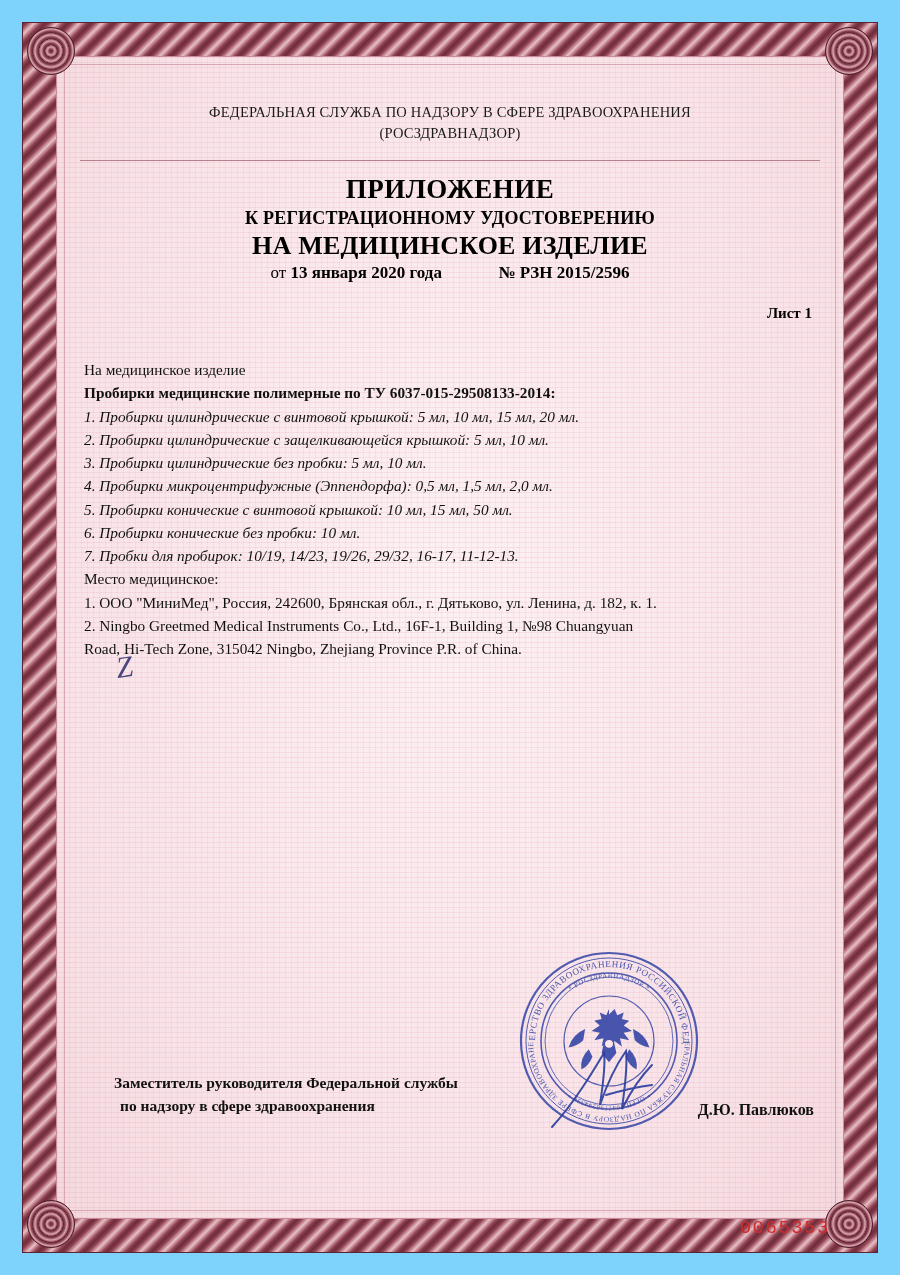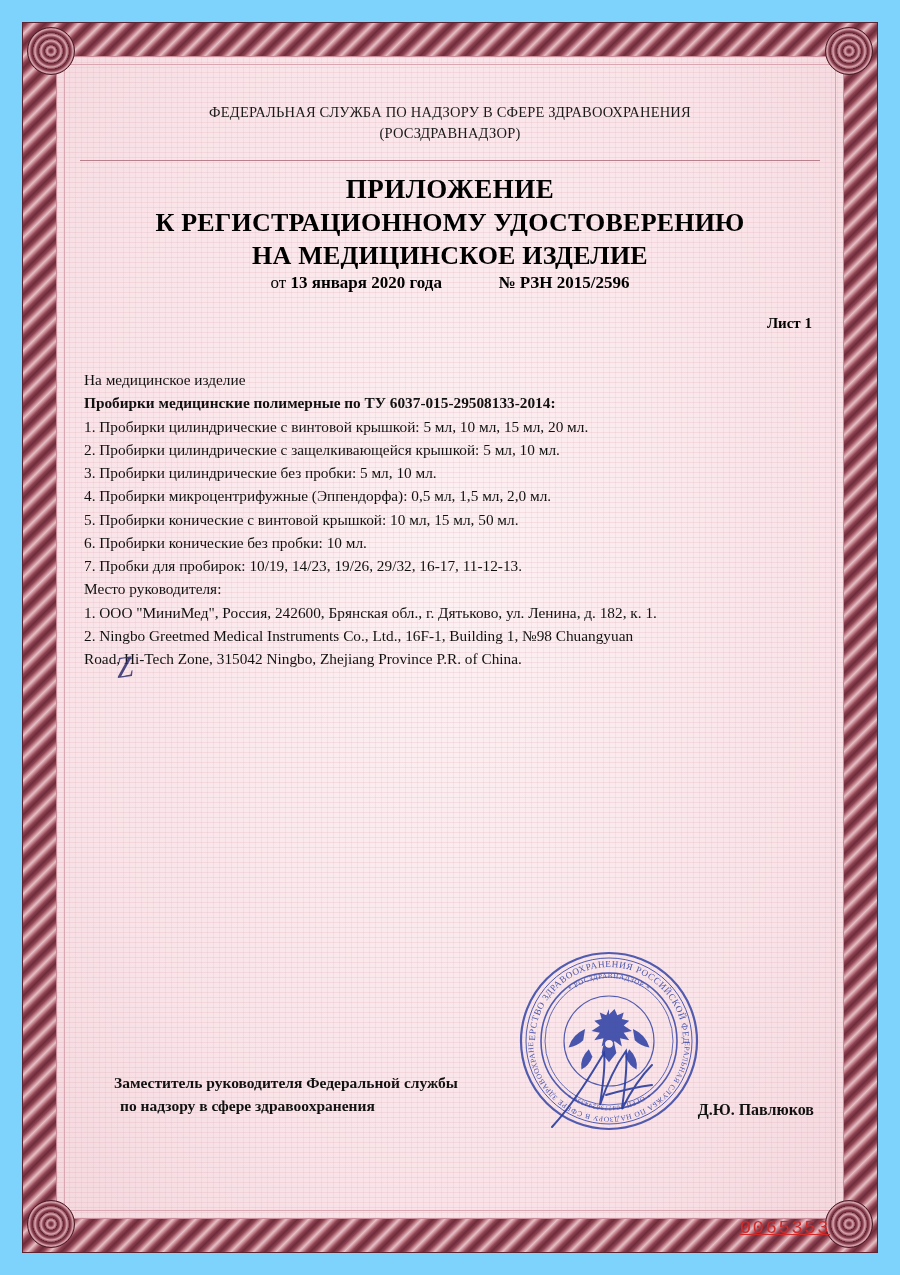--- a/index.html
+++ b/index.html
@@ -112,21 +112,21 @@
     text-align: center;
     color: #000;
   }
   .title-1 {
     font-size: 27px;
     font-weight: bold;
     letter-spacing: 0.5px;
     line-height: 1.25;
   }
   .title-2 {
-    font-size: 26px;
+    font-size: 18px;
     font-weight: bold;
     letter-spacing: 0.2px;
     line-height: 1.25;
     white-space: nowrap;
   }
   .title-3 {
     font-size: 26px;
     font-weight: bold;
     letter-spacing: 0.2px;
     line-height: 1.3;
@@ -154,21 +154,21 @@
     margin-top: 36px;
     font-size: 15.3px;
     color: #111;
     line-height: 1.52;
     padding-left: 4px;
   }
   .body-block .intro { }
   .body-block .product-title {
     font-weight: bold;
   }
-  .body-block .item { white-space: nowrap; }
+  .body-block .item { white-space: nowrap; font-style: italic; }
   .body-block .place-label { margin-top: 0; }
   .body-block .mfr { }
   .body-block .mfr2 { }
 
   
   .handmark {
     position: absolute;
     left: 36px;
     top: 570px;
     font-family: "Liberation Serif", serif;
@@ -223,21 +223,20 @@
   }
 
   .serial {
     position: absolute;
     right: 70px;
     bottom: 36px;
     font-family: "Liberation Mono", monospace;
     font-size: 19px;
     letter-spacing: 1.5px;
     color: #d02a2a;
-    text-decoration: underline;
   }
 </style>
 </head>
 <body>
 
 <div class="page">
 
   <div class="border-frame"></div>
   <div class="border-inner-cut"></div>
   <div class="paper-texture"></div>
@@ -276,21 +275,21 @@
     <div class="body-block">
       <div class="intro">На медицинское изделие</div>
       <div class="product-title">Пробирки медицинские полимерные по ТУ 6037-015-29508133-2014:</div>
       <div class="item">1. Пробирки цилиндрические с винтовой крышкой: 5 мл, 10 мл, 15 мл, 20 мл.</div>
       <div class="item">2. Пробирки цилиндрические с защелкивающейся крышкой: 5 мл, 10 мл.</div>
       <div class="item">3. Пробирки цилиндрические без пробки: 5 мл, 10 мл.</div>
       <div class="item">4. Пробирки микроцентрифужные (Эппендорфа): 0,5 мл, 1,5 мл, 2,0 мл.</div>
       <div class="item">5. Пробирки конические с винтовой крышкой: 10 мл, 15 мл, 50 мл.</div>
       <div class="item">6. Пробирки конические без пробки: 10 мл.</div>
       <div class="item">7. Пробки для пробирок: 10/19, 14/23, 19/26, 29/32, 16-17, 11-12-13.</div>
-      <div class="place-label">Место руководителя:</div>
+      <div class="place-label">Место медицинское:</div>
       <div class="mfr">1. ООО "МиниМед", Россия, 242600, Брянская обл., г. Дятьково, ул. Ленина, д. 182, к. 1.</div>
       <div class="mfr2">2. Ningbo Greetmed Medical Instruments Co., Ltd., 16F-1, Building 1, №98 Chuangyuan</div>
       <div class="mfr2">Road, Hi-Tech Zone, 315042 Ningbo, Zhejiang Province P.R. of China.</div>
     </div>
 
     <div class="handmark">Z</div>
 
     <div class="seal">
       <svg width="182" height="182" viewBox="0 0 182 182" xmlns="http://www.w3.org/2000/svg">
         <defs>

